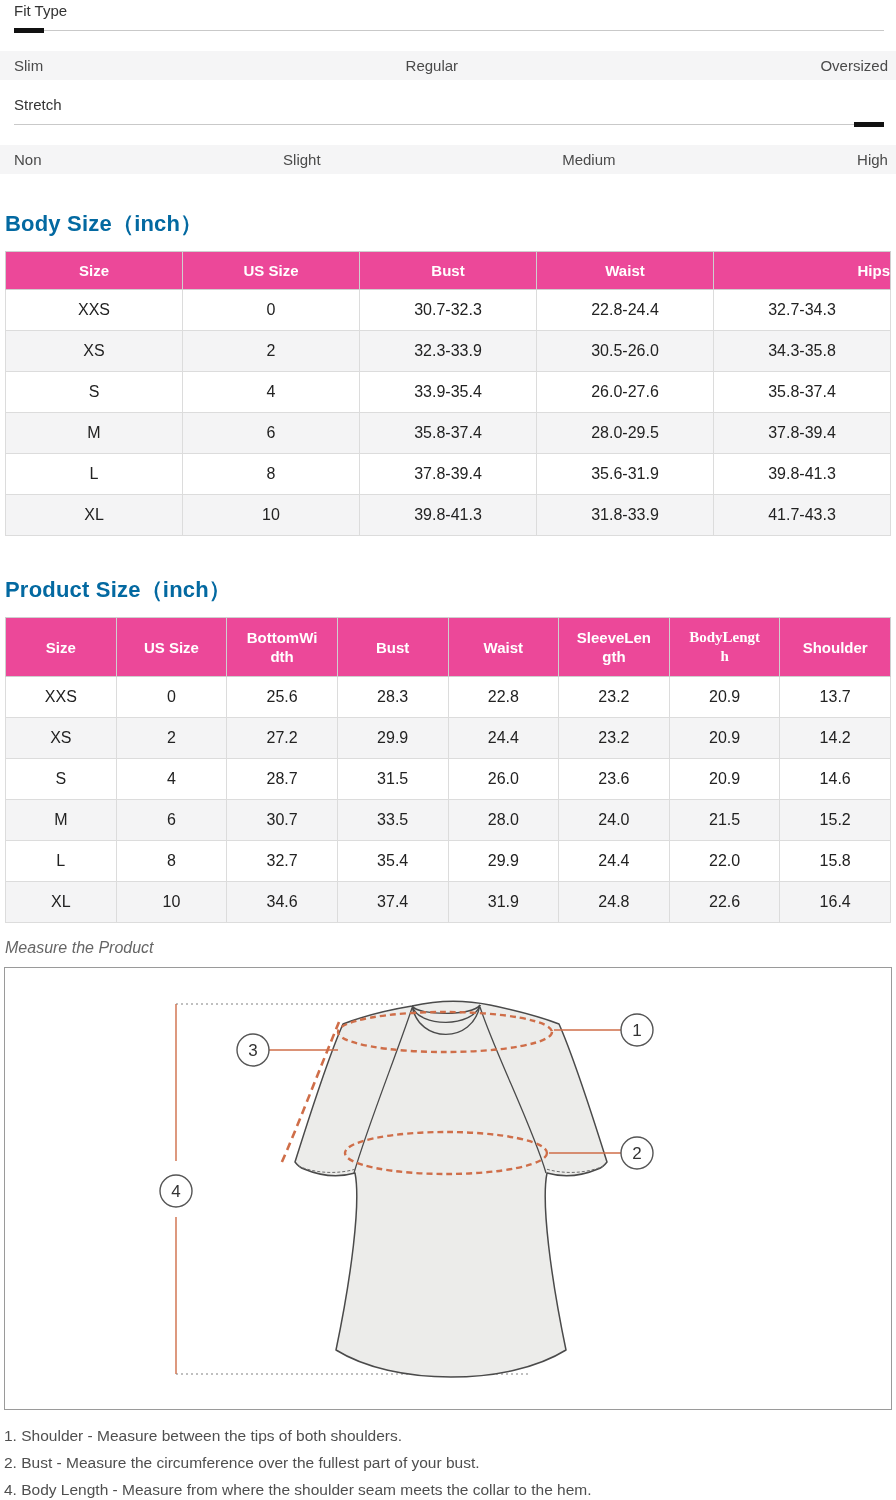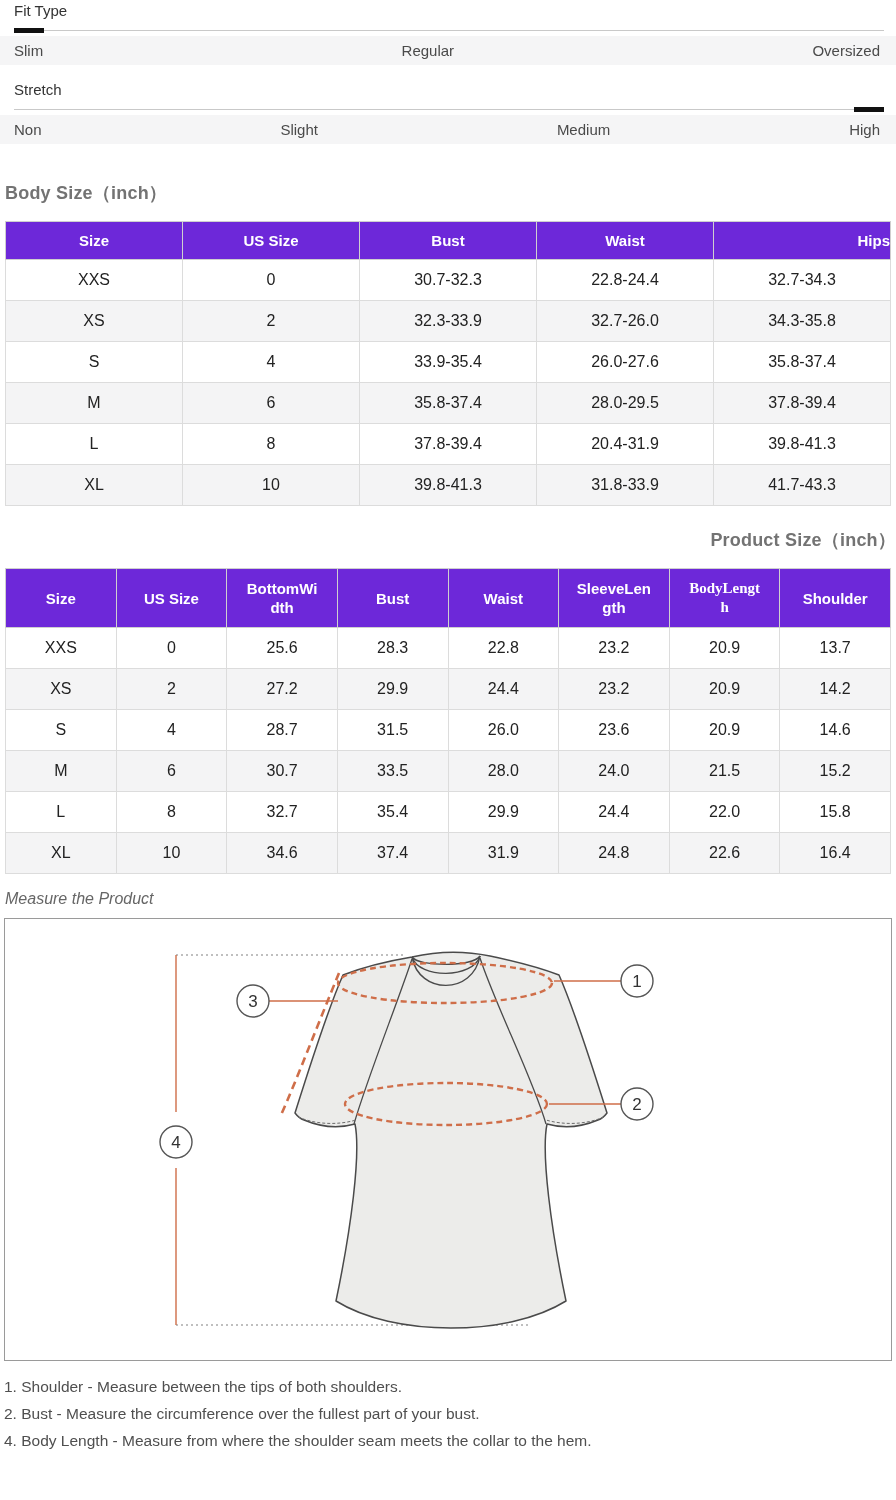--- a/index.html
+++ b/index.html
@@ -9,31 +9,31 @@
     font-family:"Liberation Sans","DejaVu Sans",sans-serif;
     color:#1c1c1c;
   }
   .page { width:896px; height:1056px; position:relative; }
 
   
   .fit-block .fit-label { padding:1px 0 0 14px; font-size:15px; line-height:19px; color:#333; }
   .fit-block + .fit-block { margin-top:14px; }
   .track-wrap { margin:10px 12px 0 14px; position:relative; height:1px; background:#c9c9c9; }
   .indicator { position:absolute; width:30px; height:5px; background:#111; top:-2px; }
-  .opt-strip { margin-top:5px; height:29px; background:#f5f5f6; display:flex; align-items:center;
-               justify-content:space-between; padding:0 16px 0 14px; font-size:15px; color:#4a4a4a; }
-
-  
-  h2.sec-title { font-size:18px; line-height:21px; font-weight:bold; color:#737373; margin:39px 0 0 5px; letter-spacing:.2px; }
-  h2.sec-title.product { margin-top:24px;text-align:right; }
+  .opt-strip { margin-top:20px; height:29px; background:#f5f5f6; display:flex; align-items:center;
+               justify-content:space-between; padding:0 8px 0 14px; font-size:15px; color:#4a4a4a; }
+
+  
+  h2.sec-title { font-size:22px; line-height:21px; font-weight:bold; color:#0369a1; margin:39px 0 0 5px; letter-spacing:.2px; }
+  h2.sec-title.product { margin-top:43px; }
 
   
   table.size-table { border-collapse:collapse; table-layout:fixed; width:886px; margin:17px 5px 0 5px; }
   table.size-table th, table.size-table td { border:1px solid #dcdcdc; text-align:center; vertical-align:middle; }
-  table.size-table th { background:#6d28d9; color:#fff; font-weight:bold; font-size:15px; border-color:#cfcfcf; }
+  table.size-table th { background:#ec4899; color:#fff; font-weight:bold; font-size:15px; border-color:#cfcfcf; }
   table.body-table th { height:38px; }
   table.product-table th { height:59px; padding:0 16px; word-break:break-all; line-height:19px; }
   table.size-table td { height:41px; font-size:16px; color:#222; background:#fff; }
   table.size-table tr.alt td { background:#f4f4f5; }
 
   
   .measure-title { margin:15px 4px 0 5px; font-size:16px; line-height:20px; font-style:italic; color:#666; }
   .diagram { margin:9px 4px 0 4px; width:888px; height:443px; border:1px solid #9a9a9a; background:#fff; }
   .diagram svg { display:block; width:886px; height:441px; }
 
@@ -88,42 +88,42 @@
           <td>XXS</td>
           <td>0</td>
           <td>30.7-32.3</td>
           <td>22.8-24.4</td>
           <td>32.7-34.3</td>
         </tr>
         <tr class="alt">
           <td>XS</td>
           <td>2</td>
           <td>32.3-33.9</td>
-          <td>32.7-26.0</td>
+          <td>30.5-26.0</td>
           <td>34.3-35.8</td>
         </tr>
         <tr>
           <td>S</td>
           <td>4</td>
           <td>33.9-35.4</td>
           <td>26.0-27.6</td>
           <td>35.8-37.4</td>
         </tr>
         <tr class="alt">
           <td>M</td>
           <td>6</td>
           <td>35.8-37.4</td>
           <td>28.0-29.5</td>
           <td>37.8-39.4</td>
         </tr>
         <tr>
           <td>L</td>
           <td>8</td>
           <td>37.8-39.4</td>
-          <td>20.4-31.9</td>
+          <td>35.6-31.9</td>
           <td>39.8-41.3</td>
         </tr>
         <tr class="alt">
           <td>XL</td>
           <td>10</td>
           <td>39.8-41.3</td>
           <td>31.8-33.9</td>
           <td>41.7-43.3</td>
         </tr>
       </tbody>

